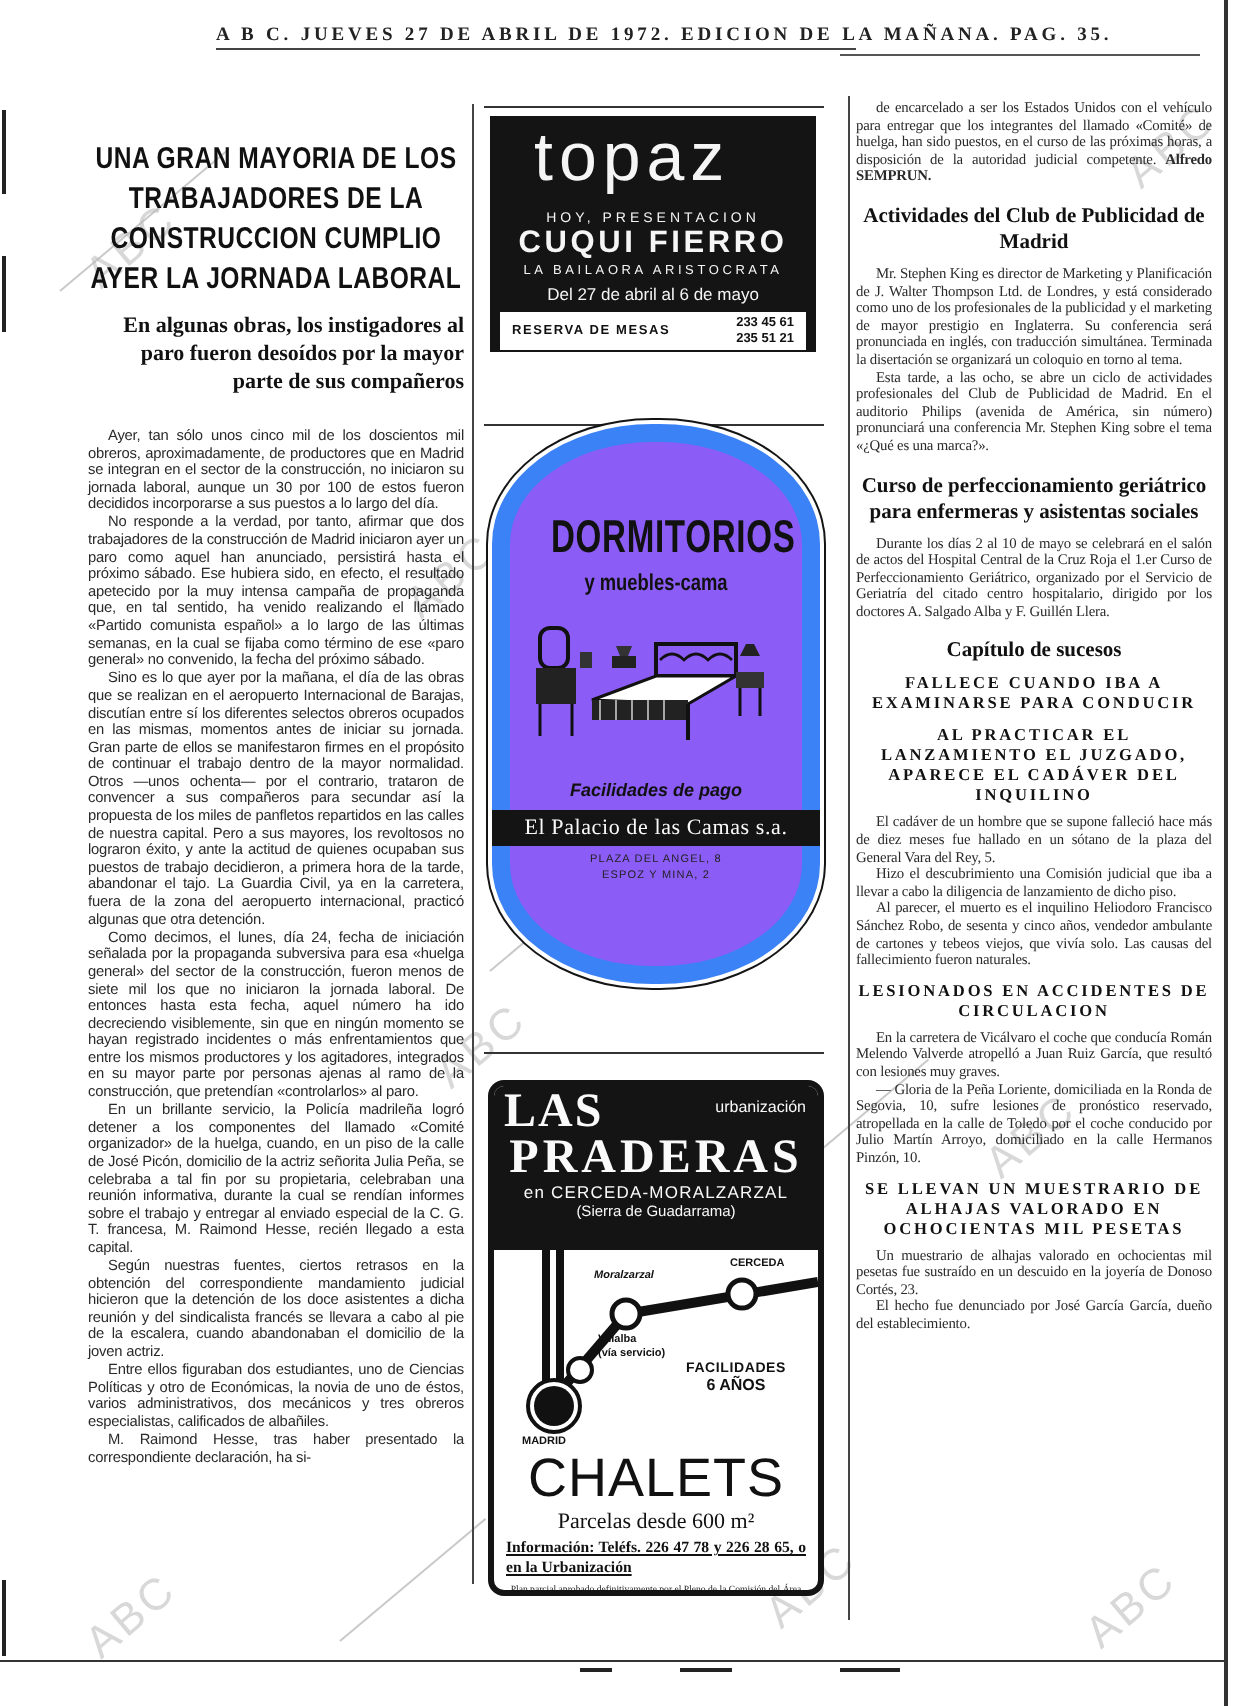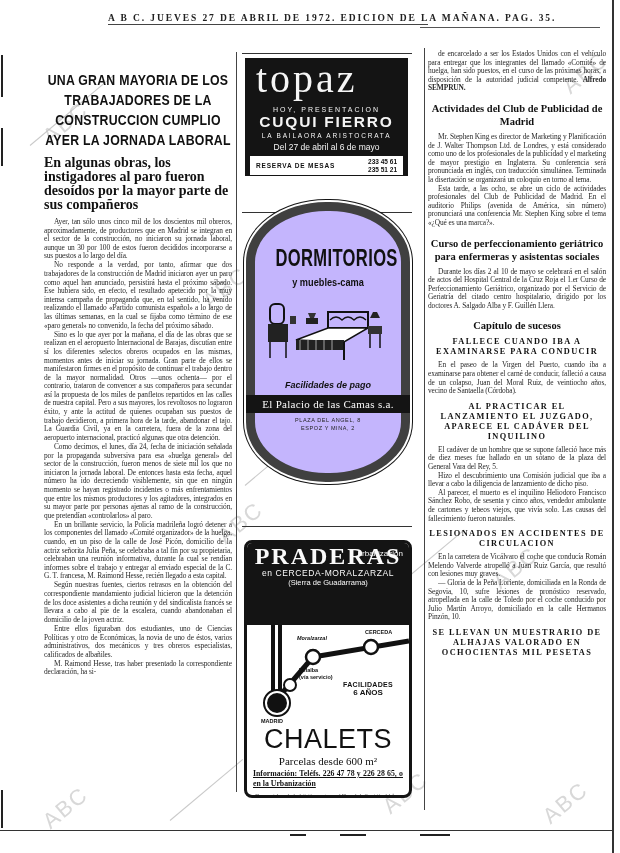--- a/index.html
+++ b/index.html
@@ -24,48 +24,48 @@
   
   .col1 { position: absolute; left: 44px; top: 70px; width: 188px; }
   .col1-rule { position: absolute; left: 236px; top: 52px; width: 1px; height: 740px; background: #444; }
   .headline {
     font-family: "Liberation Sans", sans-serif; font-weight: bold; font-size: 15px;
     line-height: 20px; text-align: center; letter-spacing: 0.3px;
     transform: scaleX(0.82); transform-origin: center top; width: 228px; margin-left: -20px;
     text-transform: uppercase; color: #111;
   }
   .subhead {
-    font-family: "Liberation Serif", serif; font-weight: bold; font-size: 14px;
-    line-height: 14px; text-align: left; margin-top: 6px; color: #111;
+    font-family: "Liberation Serif", serif; font-weight: bold; font-size: 11px;
+    line-height: 14px; text-align: right; margin-top: 6px; color: #111;
   }
   .body-text {
-    font-family: Liberation Serif, serif; font-size: 7.4px; line-height: 8.6px;
-    text-align: justify; color: #2a2a2a; margin-top: 6px; text-indent: 10px;
+    font-family: Liberation Sans, sans-serif; font-size: 7.4px; line-height: 8.6px;
+    text-align: justify; color: #2a2a2a; margin-top: 16px; text-indent: 10px;
     letter-spacing: -0.1px;
   }
   .body-text p { text-indent: 10px; margin: 0 0 0.5px 0; }
 
   
   .ad { position: absolute; }
   .ad-topaz { left: 245px; top: 58px; width: 163px; height: 118px; background: #141414; color: #f5f5f5; padding: 4px 5px; }
-  .topaz-name { font-family: Liberation Serif, serif; font-size: 40px; letter-spacing: 3px; line-height: 34px; margin-left: 6px; }
+  .topaz-name { font-family: Liberation Sans, sans-serif; font-size: 34px; letter-spacing: 3px; line-height: 34px; margin-left: 17px; }
   .topaz-hoy { font-family: "Liberation Sans", sans-serif; font-size: 7px; letter-spacing: 2px; text-align: center; margin-top: 10px; }
   .topaz-artist { font-family: "Liberation Sans", sans-serif; font-weight: bold; font-size: 15.5px; letter-spacing: 1.8px; text-align: center; line-height: 18px; }
   .topaz-sub { font-family: "Liberation Sans", sans-serif; font-size: 6.5px; letter-spacing: 1.8px; text-align: center; margin-top: 1px; }
   .topaz-dates { font-family: "Liberation Sans", sans-serif; font-size: 8.5px; text-align: center; margin-top: 3px; }
   .topaz-res { background: #fff; color: #111; display: flex; align-items: center; justify-content: space-between; margin-top: 4px; padding: 2px 6px; height: 19px; }
   .topaz-res-label { font-family: "Liberation Sans", sans-serif; font-weight: bold; font-size: 6.5px; letter-spacing: 0.8px; }
   .topaz-phones { font-family: "Liberation Sans", sans-serif; font-weight: bold; font-size: 6.5px; line-height: 7.5px; }
   .ad-rule { position: absolute; left: 242px; width: 170px; height: 1px; background: #333; }
 
   .ad-dorm {
-    left: 246px; top: 202px; width: 164px; height: 280px;
-    border: 9px solid #404040; border-radius: 80px / 60px;
+    left: 246px; top: 212px; width: 164px; height: 280px;
+    border: 9px solid #3b82f6; border-radius: 80px / 60px;
     box-shadow: 0 0 0 2px #fff, 0 0 0 3px #141414;
-    background: #c4b5fd; text-align: center;
+    background: #8b5cf6; text-align: center;
   }
   .dorm-title { font-family: "Liberation Sans", sans-serif; font-weight: bold; font-size: 23px; transform: scaleX(0.72); letter-spacing: 0.5px; margin-top: 34px; color: #111; }
   .dorm-sub { font-family: "Liberation Sans", sans-serif; font-weight: bold; font-size: 11.5px; transform: scaleX(0.8); margin-top: 4px; color: #111; }
   .dorm-illustration { width: 120px; height: 68px; margin: 10px auto 0; position: relative; }
   .dorm-pago { font-family: "Liberation Sans", sans-serif; font-style: italic; font-weight: bold; font-size: 9px; margin-top: 14px; color: #111; }
   .dorm-banner { background: #141414; color: #fafafa; font-family: "Liberation Serif", serif; font-size: 11px; padding: 3px 0; margin: 5px -9px 0; letter-spacing: 0.3px; }
   .dorm-addr { font-family: "Liberation Sans", sans-serif; font-size: 5.5px; letter-spacing: 0.6px; margin-top: 3px; line-height: 8px; color: #222; }
 
   .ad-praderas {
     left: 244px; top: 540px; width: 168px; height: 258px;
@@ -197,20 +197,21 @@
   <div class="dorm-banner">El Palacio de las Camas s.a.</div>
   <div class="dorm-addr">
     <div>PLAZA DEL ANGEL, 8</div>
     <div>ESPOZ Y MINA, 2</div>
   </div>
 </div>
 <div class="ad-rule" style="top:526px;"></div>
 
 <div class="ad ad-praderas">
   <div class="prad-head">
+    <div class="prad-las">LAS</div>
     <div class="prad-urb">urbanización</div>
     <div class="prad-name">PRADERAS</div>
     <div class="prad-loc">en CERCEDA-MORALZARZAL</div>
     <div class="prad-sierra">(Sierra de Guadarrama)</div>
   </div>
   <div class="prad-map">
     <svg width="162" height="92" viewBox="0 0 162 92">
       <rect x="24" y="0" width="4" height="78" fill="#111"></rect>
       <rect x="31" y="0" width="4" height="78" fill="#111"></rect>
       <line x1="30" y1="74" x2="66" y2="32" stroke="#111" stroke-width="5"></line>
@@ -257,23 +258,20 @@
       <p>Durante los días 2 al 10 de mayo se celebrará en el salón de actos del Hospital Central de la Cruz Roja el 1.er Curso de Perfeccionamiento Geriátrico, organizado por el Servicio de Geriatría del citado centro hospitalario, dirigido por los doctores A. Salgado Alba y F. Guillén Llera.</p>
     </div>
   </section>
 
   <section>
     <h3 class="sec-title">Capítulo de sucesos</h3>
   </section>
 
   <section>
     <h4 class="sec-caps" style="margin-top:0;">FALLECE CUANDO IBA A EXAMINARSE PARA CONDUCIR</h4>
-    <div class="c3-body">
-      <p>En el paseo de la Virgen del Puerto, cuando iba a examinarse para obtener el carné de conducir, falleció a causa de un colapso, Juan del Moral Ruiz, de veintiocho años, vecino de Santaella (Córdoba).</p>
-    </div>
   </section>
 
   <section>
     <h4 class="sec-caps">AL PRACTICAR EL LANZAMIENTO EL JUZGADO, APARECE EL CADÁVER DEL INQUILINO</h4>
     <div class="c3-body">
       <p>El cadáver de un hombre que se supone falleció hace más de diez meses fue hallado en un sótano de la plaza del General Vara del Rey, 5.</p>
       <p>Hizo el descubrimiento una Comisión judicial que iba a llevar a cabo la diligencia de lanzamiento de dicho piso.</p>
       <p>Al parecer, el muerto es el inquilino Heliodoro Francisco Sánchez Robo, de sesenta y cinco años, vendedor ambulante de cartones y tebeos viejos, que vivía solo. Las causas del fallecimiento fueron naturales.</p>
     </div>
   </section>
@@ -281,14 +279,18 @@
   <section>
     <h4 class="sec-caps">LESIONADOS EN ACCIDENTES DE CIRCULACION</h4>
     <div class="c3-body">
       <p>En la carretera de Vicálvaro el coche que conducía Román Melendo Valverde atropelló a Juan Ruiz García, que resultó con lesiones muy graves.</p>
       <p>— Gloria de la Peña Loriente, domiciliada en la Ronda de Segovia, 10, sufre lesiones de pronóstico reservado, atropellada en la calle de Toledo por el coche conducido por Julio Martín Arroyo, domiciliado en la calle Hermanos Pinzón, 10.</p>
     </div>
   </section>
 
   <section>
     <h4 class="sec-caps">SE LLEVAN UN MUESTRARIO DE ALHAJAS VALORADO EN OCHOCIENTAS MIL PESETAS</h4>
+    <div class="c3-body">
+      <p>Un muestrario de alhajas valorado en ochocientas mil pesetas fue sustraído en un descuido en la joyería de Donoso Cortés, 23.</p>
+      <p>El hecho fue denunciado por José García García, dueño del establecimiento.</p>
+    </div>
   </section>
 </div>
 
 </body></html>

